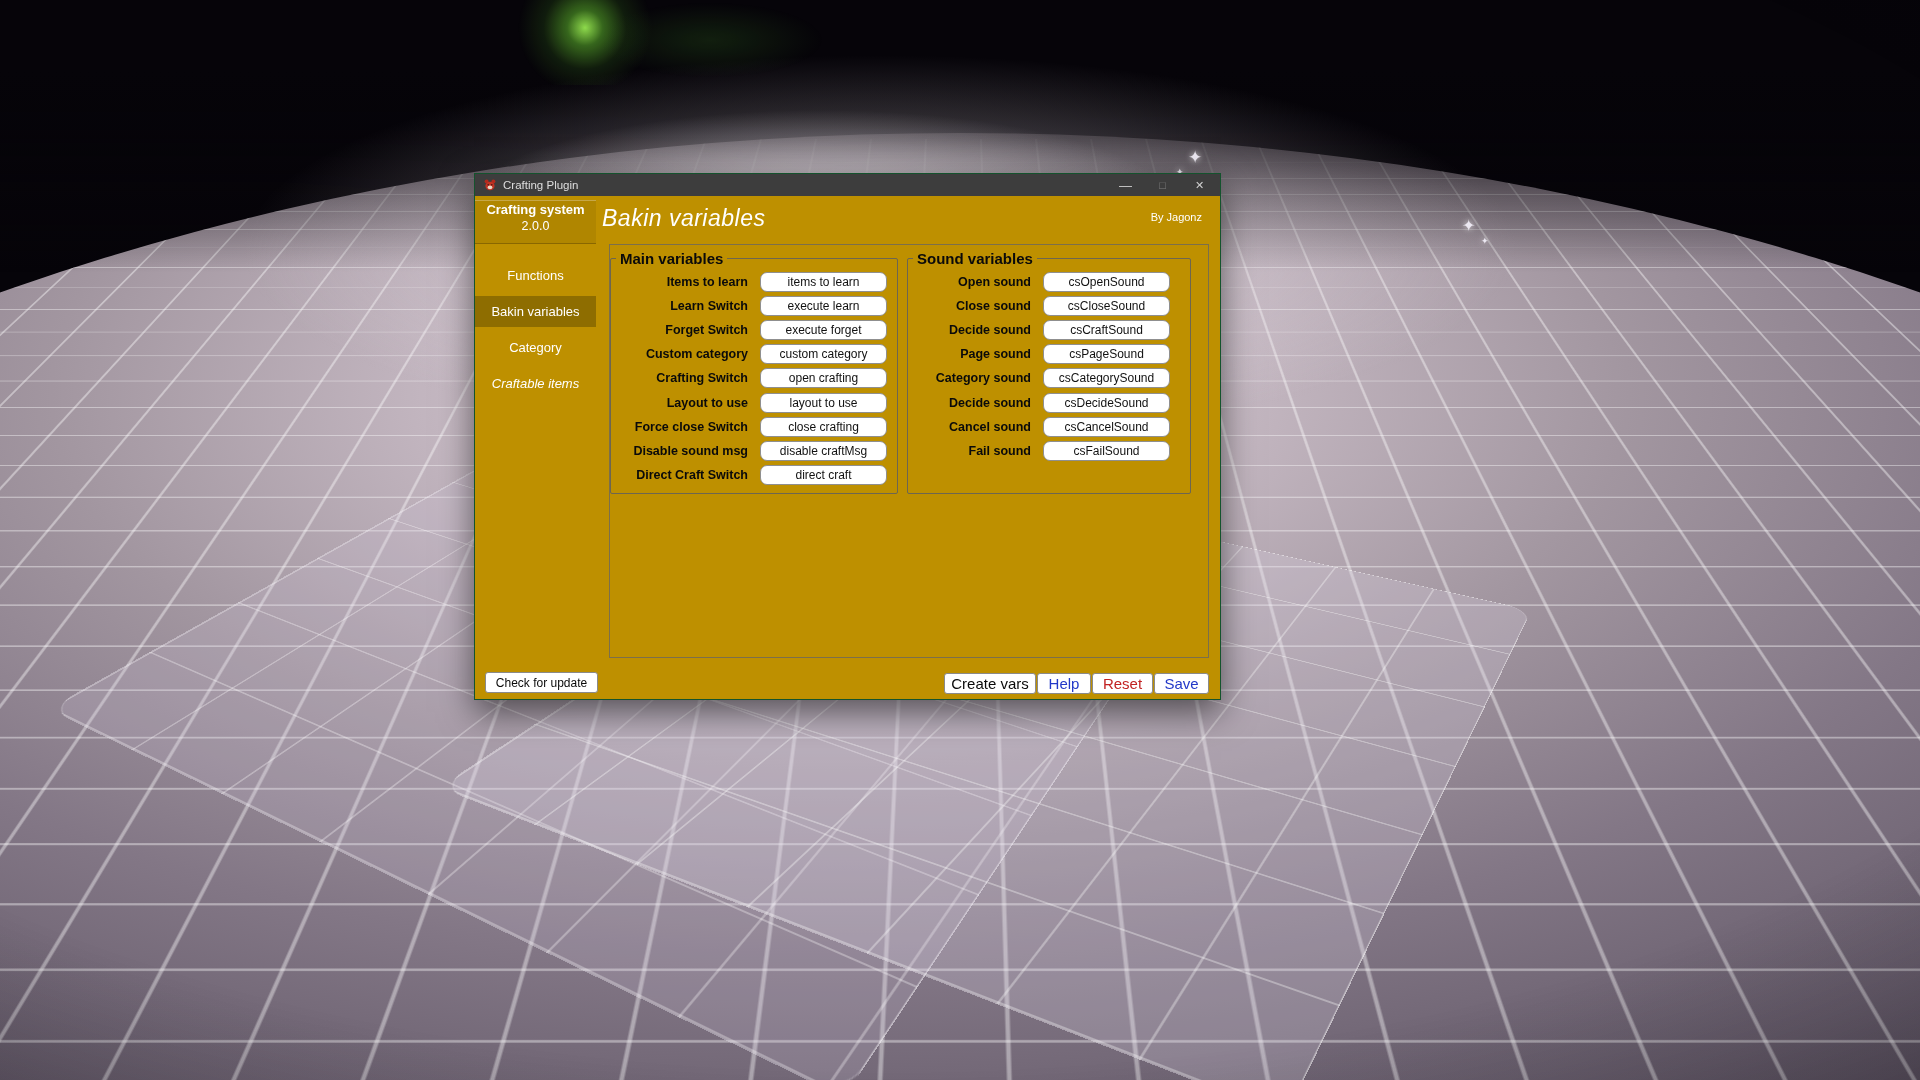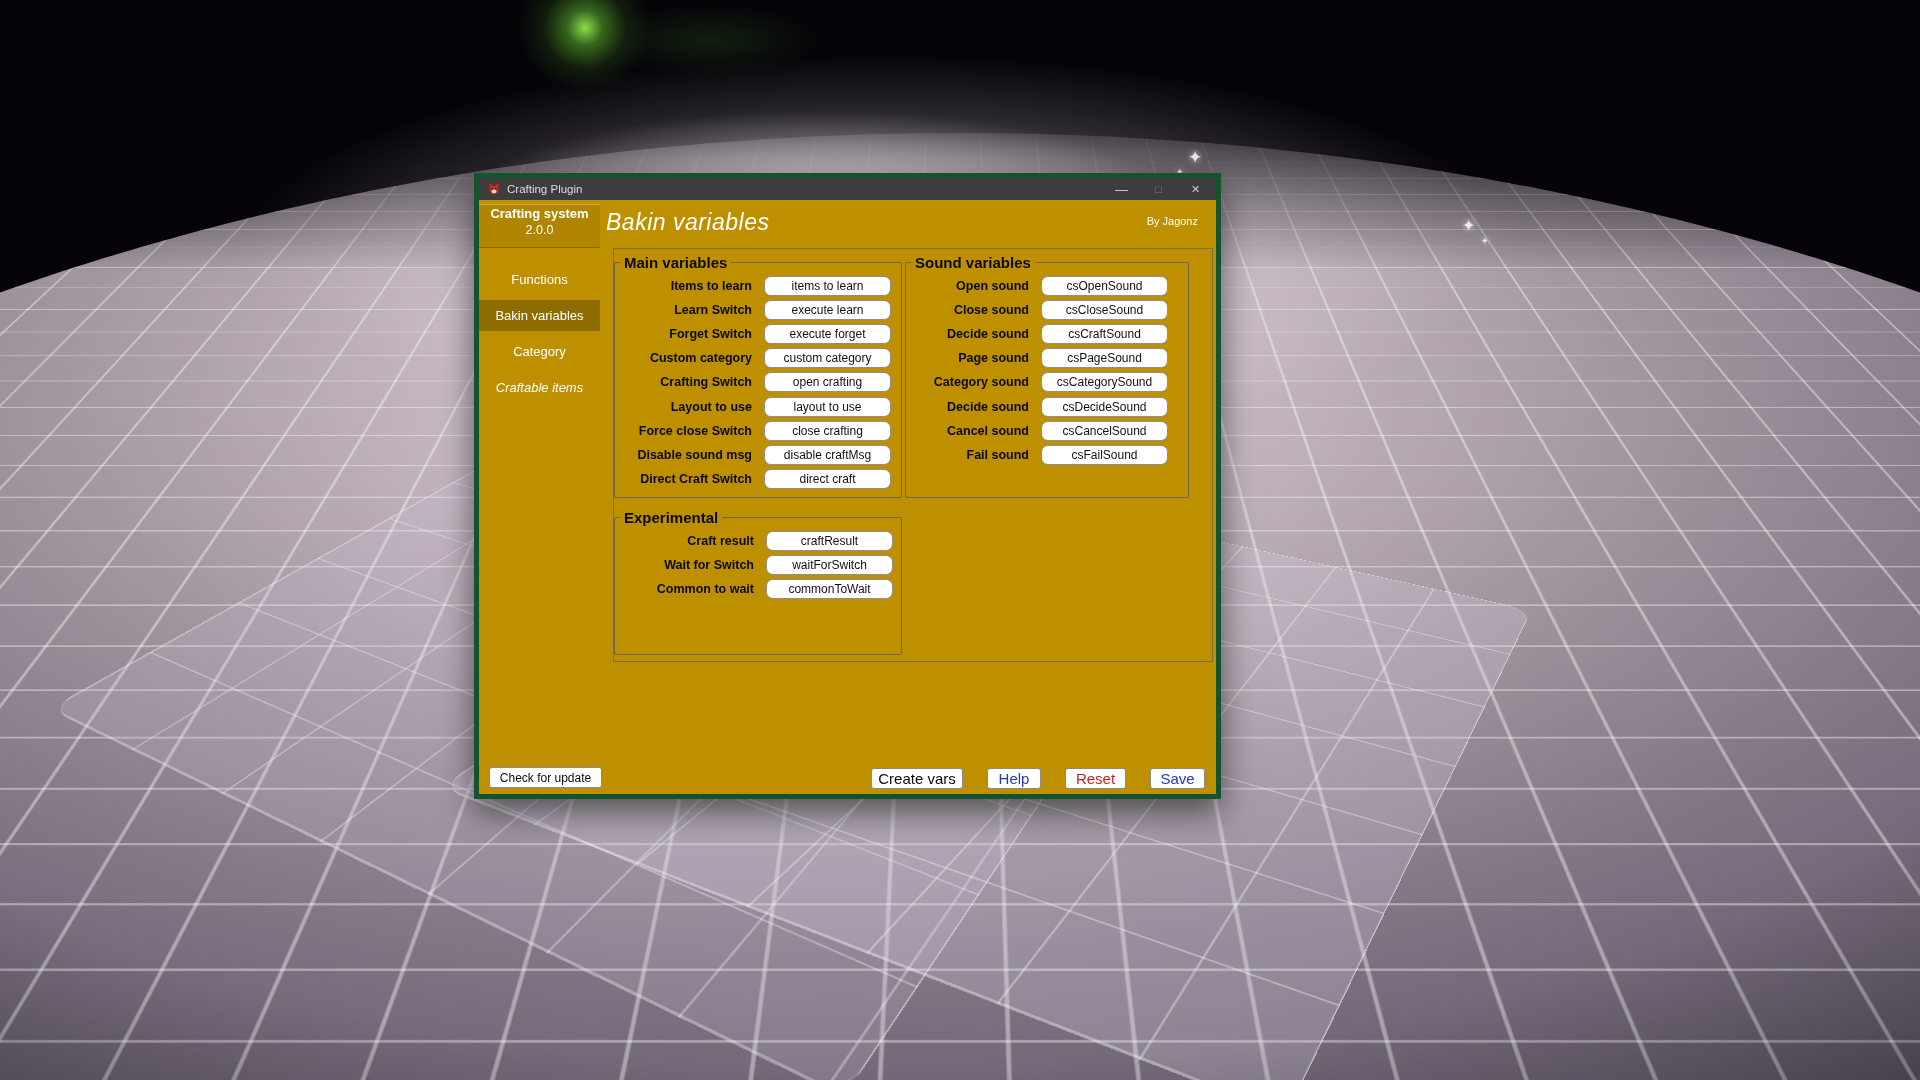--- a/index.html
+++ b/index.html
@@ -56,22 +56,22 @@
             background: radial-gradient(ellipse 50% 50% at 50% 40%,
               rgba(45,95,28,0.30) 0%, rgba(45,95,28,0) 75%); }
 
   .sparkle { position:absolute; color:#ece8f2; text-shadow:0 0 6px rgba(255,255,255,0.85); }
   .sp1a { left:1188px; top:147px; font-size:17px; }
   .sp1b { left:1176px; top:167px; font-size:9px;  }
   .sp2a { left:1462px; top:216px; font-size:16px; }
   .sp2b { left:1481px; top:236px; font-size:9px;  }
 
   
-  .window { position:absolute; left:474px; top:173px; width:747px; height:626px;
-            border:5px solid #14532d; box-shadow:0 12px 32px rgba(0,0,0,0.55);
+  .window { position:absolute; left:474px; top:173px; width:747px; height:527px;
+            border:1px solid #14532d; box-shadow:0 12px 32px rgba(0,0,0,0.55);
             background:#14532d; }
 
   .titlebar { position:absolute; left:0; top:0; right:0; height:22px; background:#3D3D3D;
             color:#d8d8d8; display:flex; align-items:center; }
   .app-icon { position:absolute; left:8px; top:4px; width:14px; height:14px; }
   .tb-title { position:absolute; left:28px; top:0; line-height:22px; font-size:11.5px; color:#dedede; }
   .tb-controls { position:absolute; right:2px; top:0; height:22px; display:flex; }
   .tb-btn { width:37px; height:22px; display:flex; align-items:center; justify-content:center;
             font-size:12px; color:#d0d0d0; }
   .tb-btn.maximize { color:#7f7f7f; font-size:11px; }
@@ -101,37 +101,37 @@
             font-style:italic; letter-spacing:0.5px; }
   .byline { position:absolute; right:18px; top:15px; color:#fff; font-size:11px; }
 
   
   .content-panel { position:absolute; left:134px; top:48px; width:600px; height:414px;
             border:1px solid rgba(100,100,100,0.75); }
 
   fieldset { position:absolute; border:1px solid rgba(95,95,95,0.85); border-radius:2px; }
   legend { margin-left:5px; padding:0 4px; font-weight:bold; font-size:15px; color:#0a0a0a; }
   .fs-main  { left:0;     top:5px;   width:288px; height:244px; }
-  .fs-sound { left:291px; top:5px;   width:284px; height:244px; }
+  .fs-sound { left:297px; top:5px;   width:284px; height:244px; }
   .fs-exp   { left:0;     top:260px; width:288px; height:146px; }
   .fs-rows { padding:3px 10px 0 6px; }
   .fs-sound .fs-rows { padding-right:20px; }
   .fs-exp   .fs-rows { padding-right:8px; }
 
   .row { height:24.1px; display:flex; align-items:center; }
   .row-label { flex:1; text-align:right; font-weight:bold; font-size:12.5px; color:#0a0a0a;
             padding-right:12px; white-space:nowrap; }
   .field { width:127px; height:20px; border:1px solid #8f8f8f; border-radius:7px; background:#fff;
             font-size:12px; text-align:center; color:#111; font-family:"Liberation Sans", sans-serif; }
 
   
   .btn { background:#fff; border:1px solid #8a8a8a; border-radius:3px; display:flex;
             align-items:center; justify-content:center; color:#0a0a0a; cursor:default; }
   .btn-check { position:absolute; left:10px; bottom:6px; width:113px; height:21px; font-size:12px; }
-  .footer-right { position:absolute; right:11px; bottom:5px; display:flex; gap:24px; height:21px; }
+  .footer-right { position:absolute; right:11px; bottom:5px; display:flex; gap:1px; height:21px; }
   .btn-create { width:92px; font-size:15px; }
   .btn-help   { width:54px; font-size:15px; color:#2238C8; }
   .btn-reset  { width:61px; font-size:15px; color:#C22222;text-align:center; }
   .btn-save   { width:55px; font-size:15px; color:#2238C8; }
 </style>
 </head>
 <body>
 
 <div class="scene">
 
@@ -259,37 +259,20 @@
               <span class="row-label">Cancel sound</span>
               <input class="field" value="csCancelSound" style="">
             </div>
             <div class="row">
               <span class="row-label">Fail sound</span>
               <input class="field" value="csFailSound" style="">
             </div>
           </div>
         </fieldset>
 
-        <fieldset class="fs-exp">
-          <legend>Experimental</legend>
-          <div class="fs-rows">
-            <div class="row">
-              <span class="row-label">Craft result</span>
-              <input class="field" value="craftResult" style="">
-            </div>
-            <div class="row">
-              <span class="row-label">Wait for Switch</span>
-              <input class="field" value="waitForSwitch" style="">
-            </div>
-            <div class="row">
-              <span class="row-label">Common to wait</span>
-              <input class="field" value="commonToWait" style="">
-            </div>
-          </div>
-        </fieldset>
 
       </div>
 
       <div class="btn btn-check">Check for update</div>
       <div class="footer-right">
         <div class="btn btn-create">Create vars</div>
         <div class="btn btn-help">Help</div>
         <div class="btn btn-reset">Reset</div>
         <div class="btn btn-save">Save</div>
       </div>

